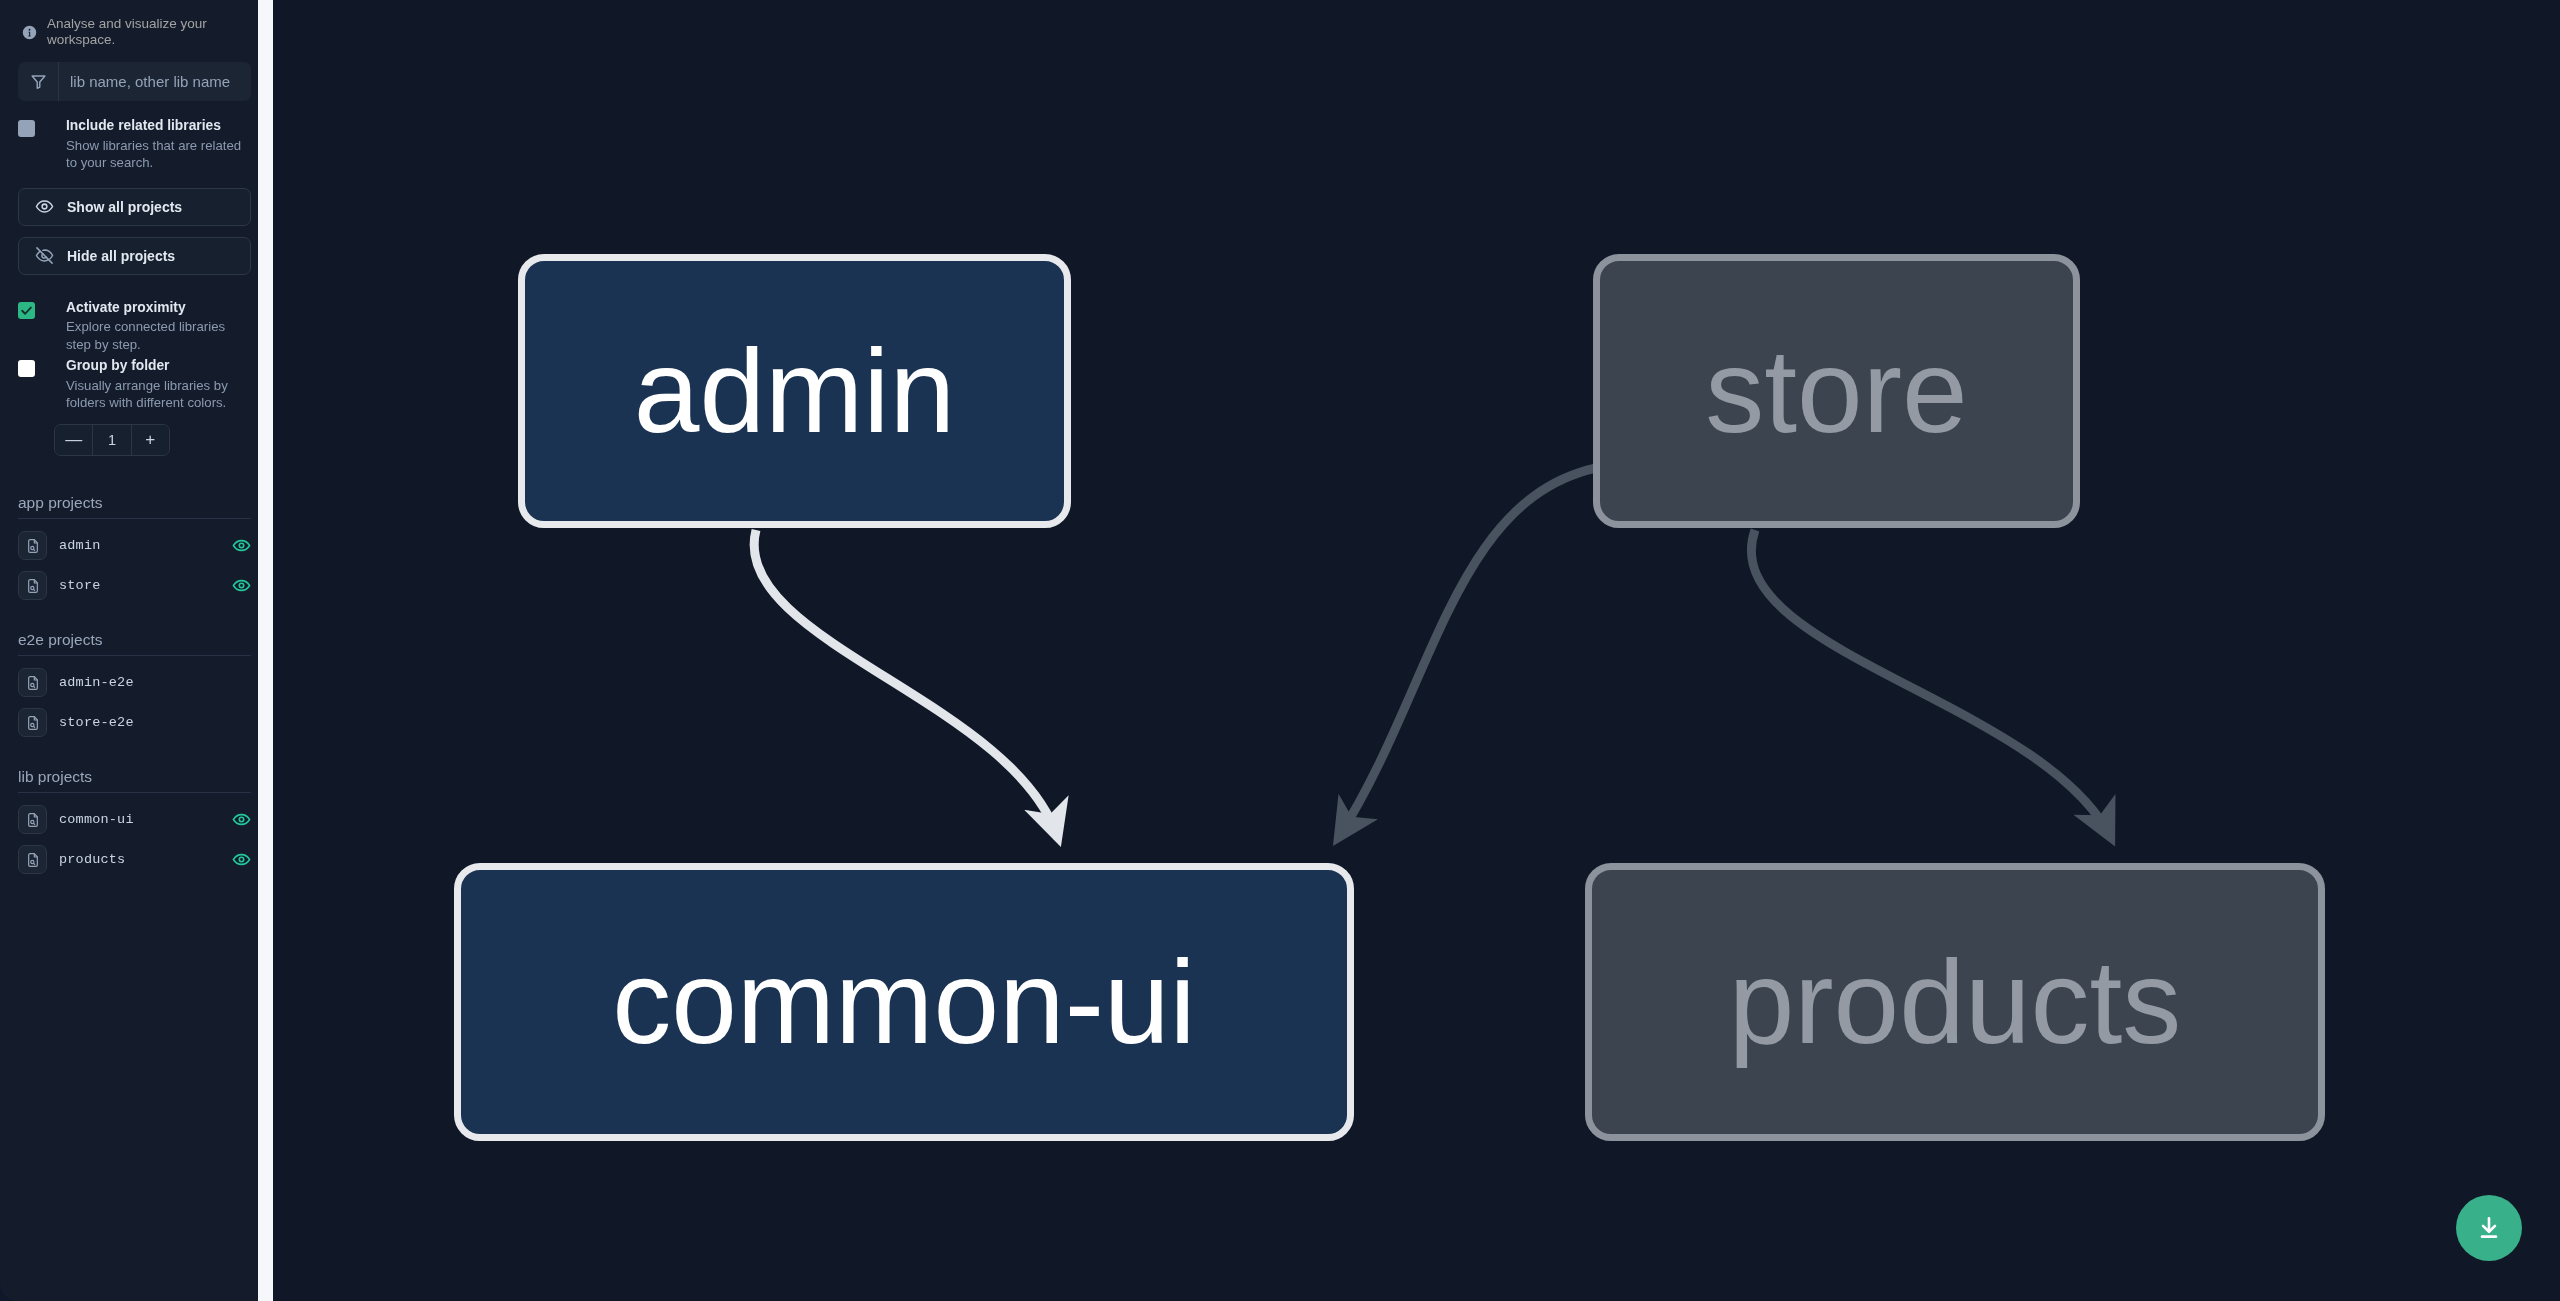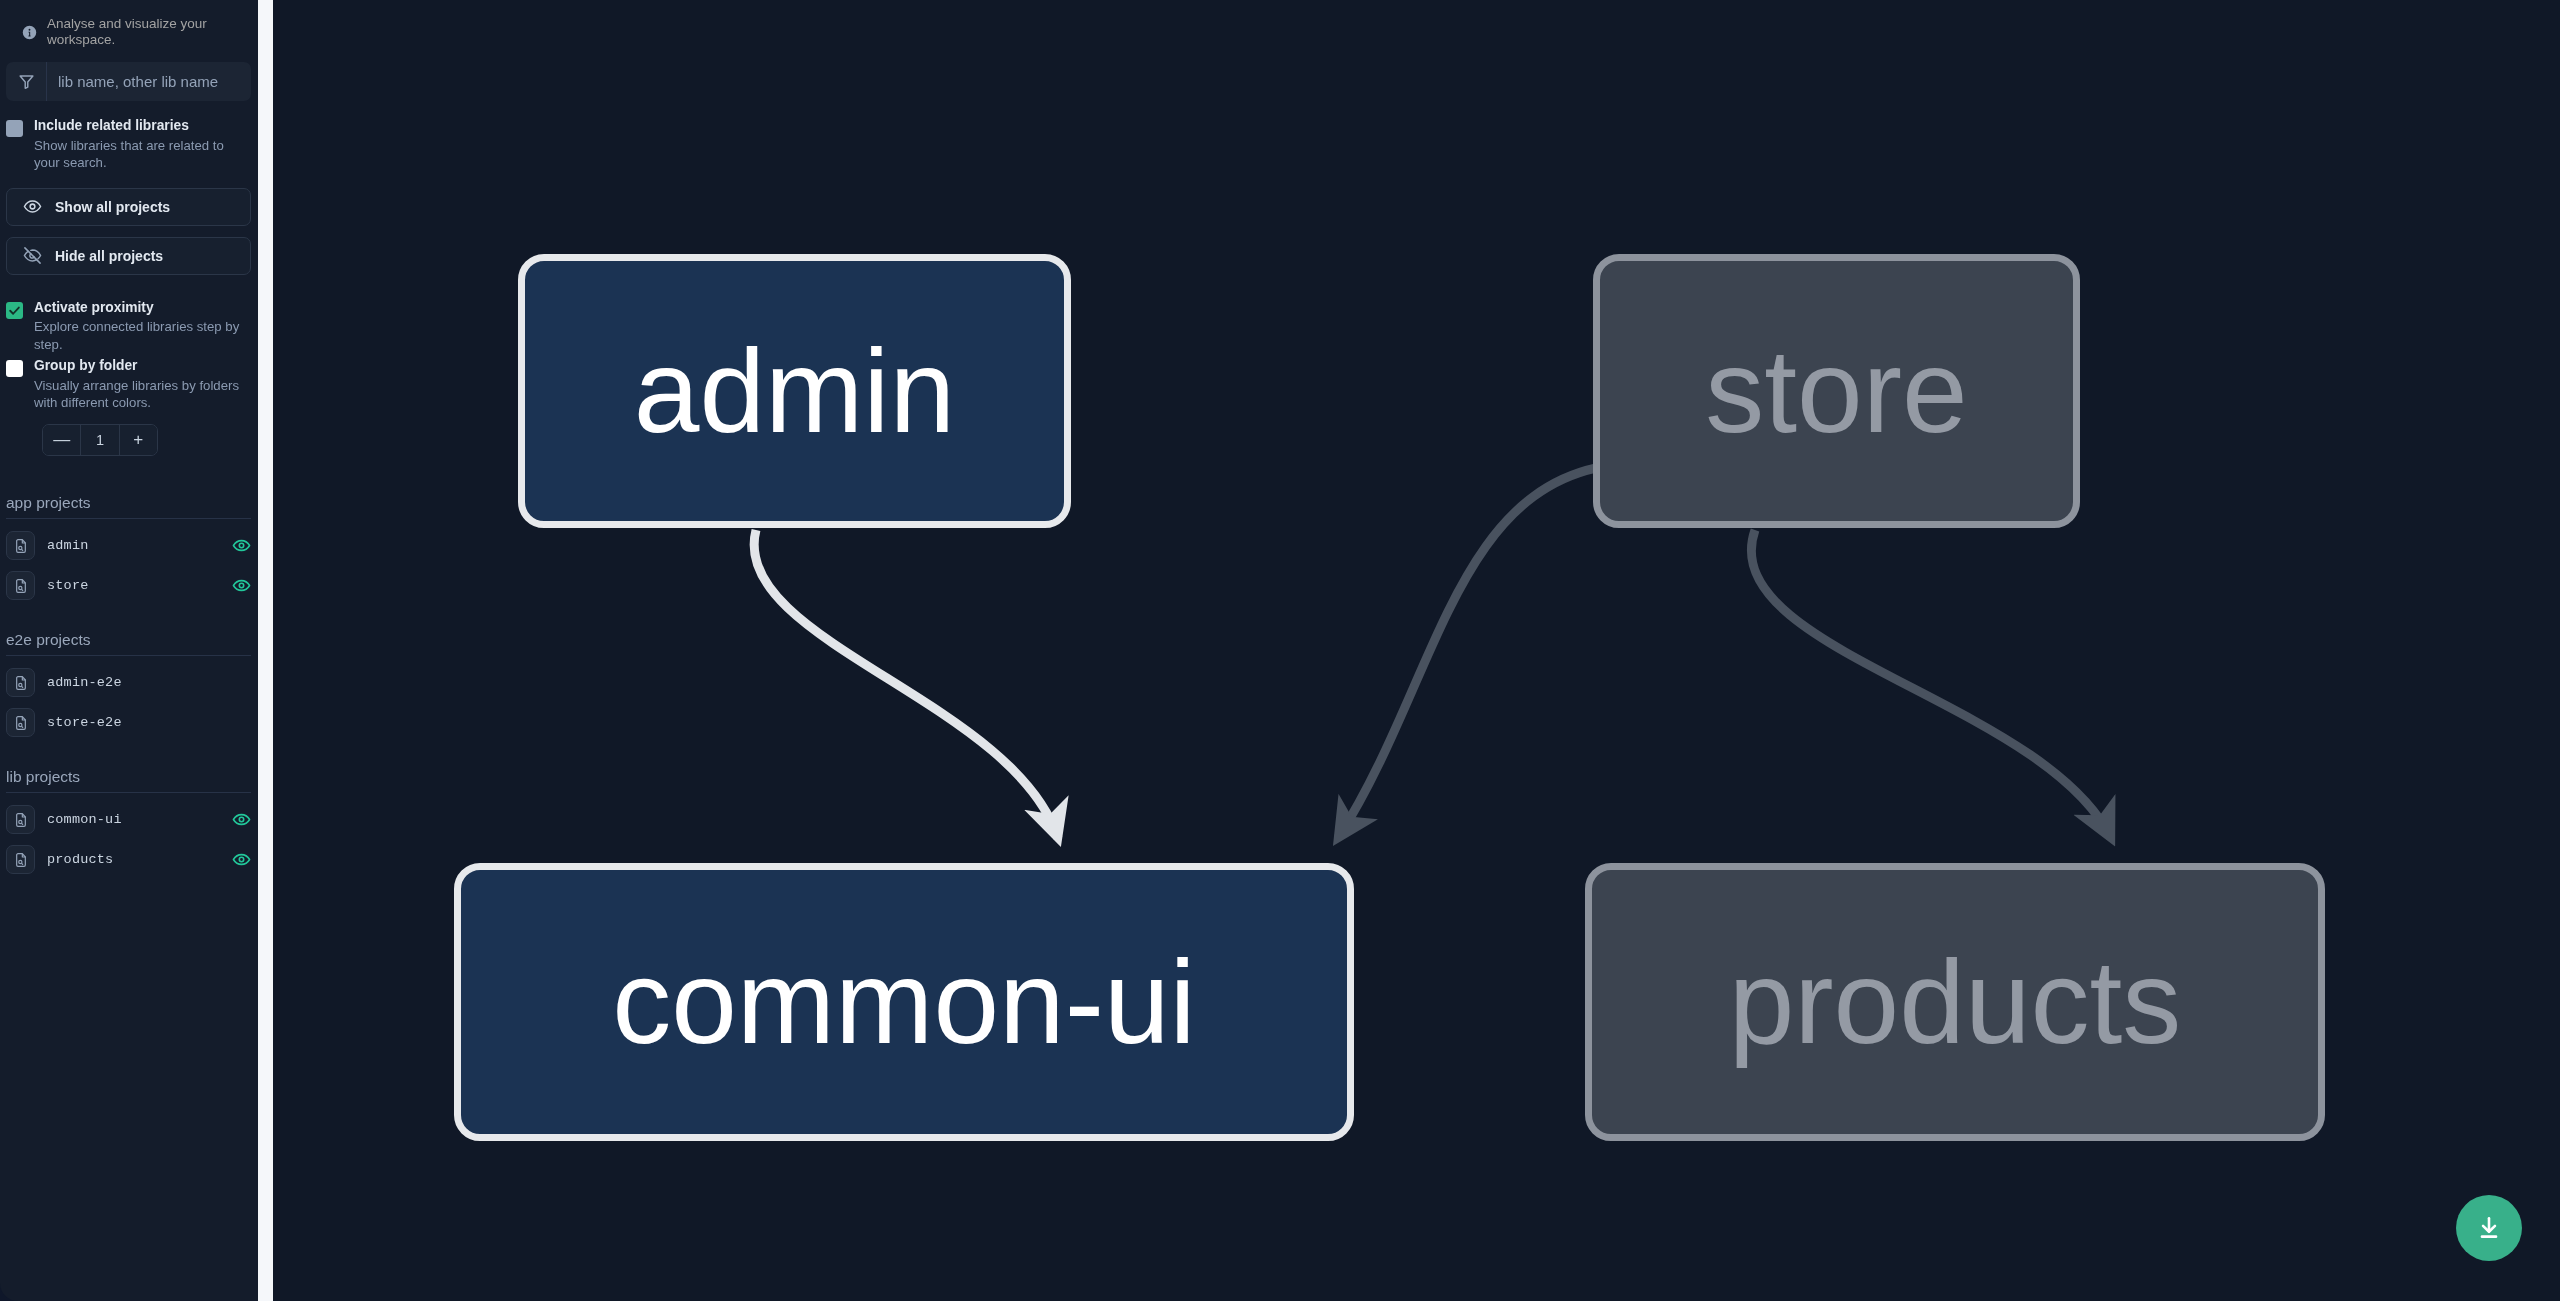--- a/index.html
+++ b/index.html
@@ -49,21 +49,21 @@
     display: flex; align-items: center; gap: 10px;
     padding: 16px 16px 14px 22px;
   }
   .info-icon { width: 15px; height: 15px; flex:0 0 15px; display:block; }
   .sb-tagline span {
     color: #a3a3a3;
     font-size: 13.5px;
     line-height: 1.2;
   }
 
-  .sb-body { padding: 0 22px 0 6px; flex: 1 1 auto; overflow: hidden; }
+  .sb-body { padding: 0 22px 0 18px; flex: 1 1 auto; overflow: hidden; }
 
   .search-wrap {
     display: flex; align-items: stretch;
     height: 39px;
     background: #1c2534;
     border-radius: 7px;
     overflow: hidden;
     margin-bottom: 12px;
   }
   .search-icon-box {
@@ -86,21 +86,21 @@
   .check-row { display: flex; gap: 11px; padding: 4px 0 0 0; }
   .chk {
     width: 17px; height: 17px; flex: 0 0 17px;
     border-radius: 3px; margin-top: 3px;
     display: flex; align-items: center; justify-content: center;
   }
   .chk.grey { background: #94a3b8; }
   .chk.white { background: #ffffff; }
   .chk.green { background: #2bb885; }
   .chk svg { width: 13px; height: 13px; display: block; }
-  .chk-texts { flex: 1 1 auto; }
+  .chk-texts { flex: 1 1 auto; margin-left: 20px; }
   .chk-label {
     color: #e2e8f0; font-size: 13.8px; font-weight: 700;
     line-height: 1.35;
   }
   .chk-desc {
     color: #8b9ab1; font-size: 13.2px; line-height: 1.32;
     margin-top: 1px;
   }
 
   .pill-btn {

